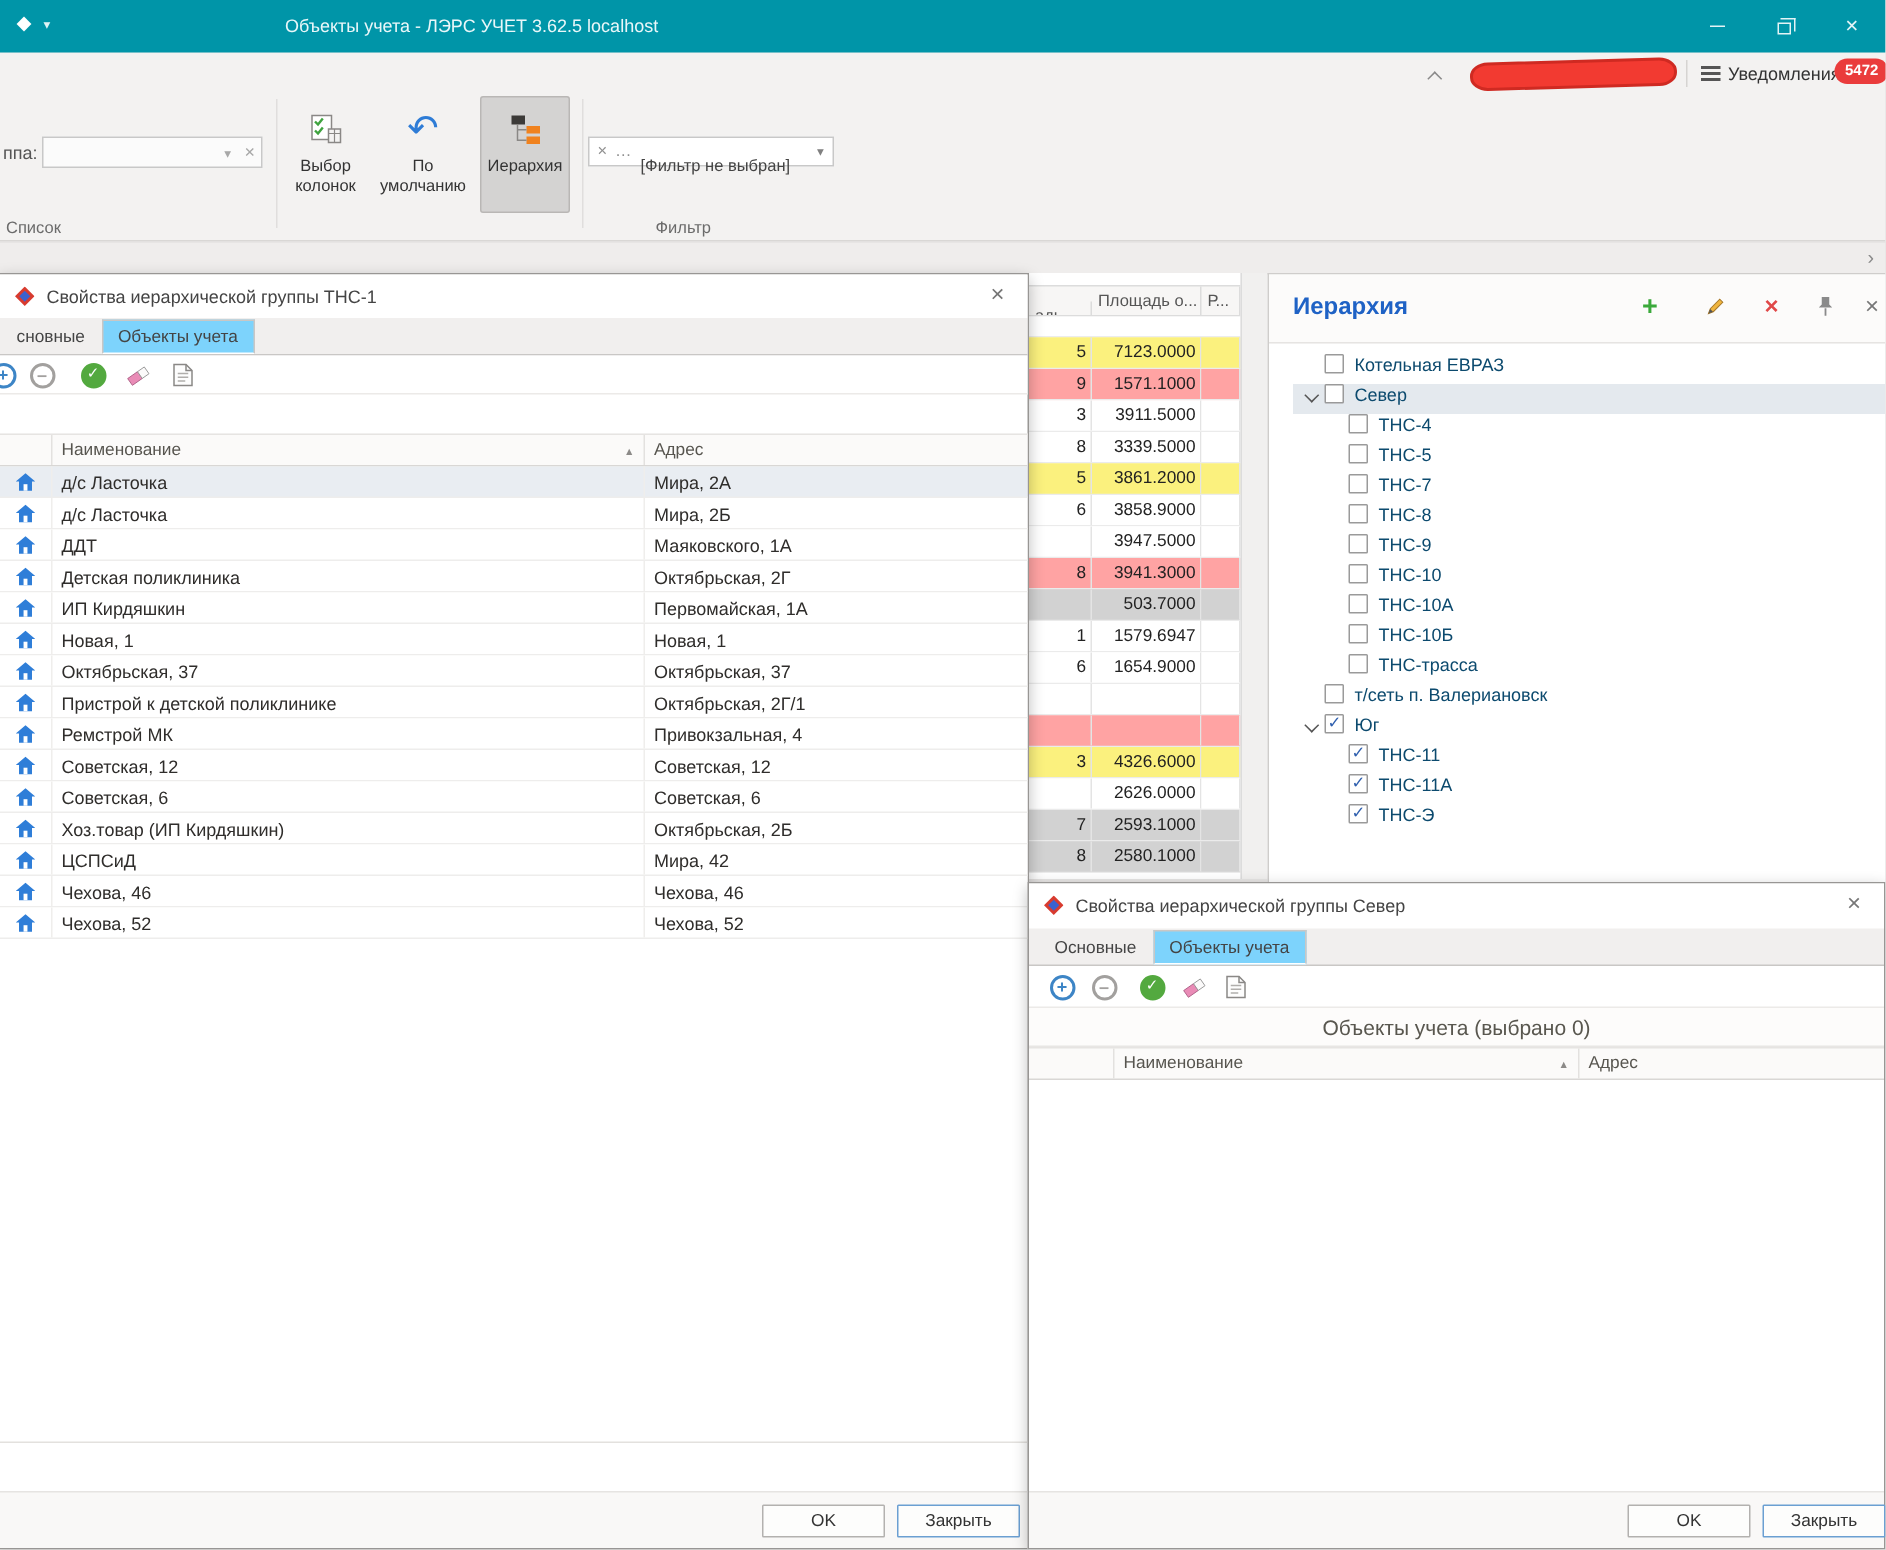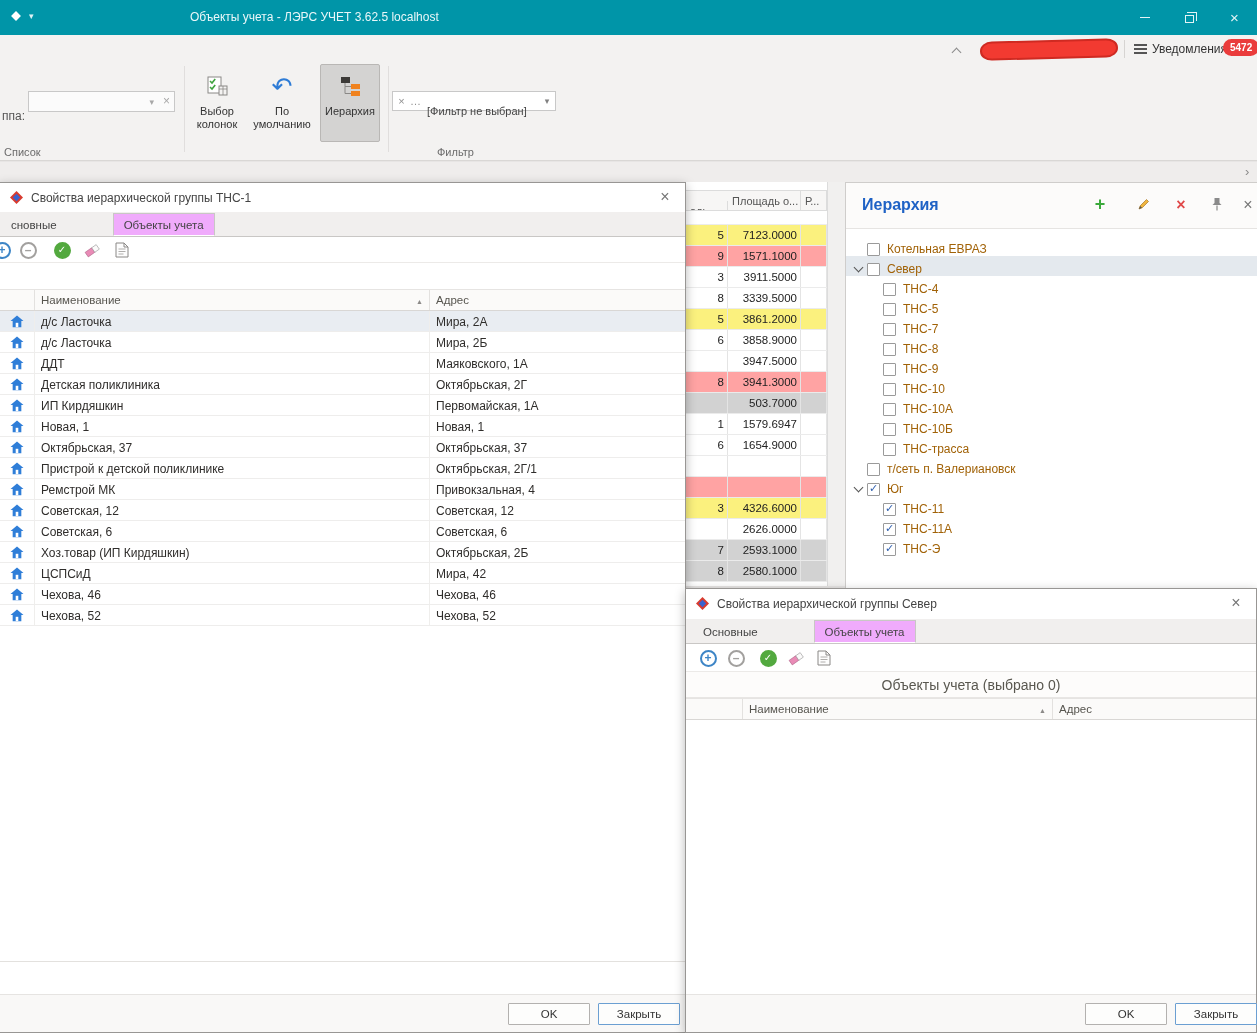--- a/index.html
+++ b/index.html
@@ -25,21 +25,21 @@
   
   #ribbon-bg { left:0; top:35px; width:1257px; height:126px; background:#f3f2f1; border-bottom:1px solid #d9d7d5; }
   #collapse-chevron { left:952px; top:46px; width:12px; height:10px; }
   #collapse-chevron::before { content:""; position:absolute; left:1px; top:3px; width:6px; height:6px; border-left:1.5px solid #8a8a8a; border-top:1.5px solid #8a8a8a; transform:rotate(45deg); }
   #redaction-blob { left:980px; top:40px; width:138px; height:19px; background:#f23a31; border:2px solid #cf2a22; border-radius:12px / 9px; transform:rotate(-1.6deg); }
   #notif-divider { left:1124px; top:40px; width:1px; height:18px; background:#d6d4d2; }
   #notif-icon { left:1134px; top:44px; width:13px; height:2px; background:#555; box-shadow:0 4px 0 #555, 0 8px 0 #555; }
   #notif-label { left:1152px; top:42px; font-size:12px; color:#333; }
   #notif-badge { left:1223px; top:39px; background:#ea3c3c; color:#fff; font-size:10px; font-weight:bold; padding:3px 7px; border-radius:9px; }
 
-  #group-combo-label { left:2px; top:109px; font-size:12px; color:#555; }
+  #group-combo-label { left:2px; top:95px; font-size:12px; color:#555; }
   #group-combo { left:28px; top:91px; width:147px; height:21px; background:#fbfbfb; border:1px solid #c8c8c8; }
   #group-combo .arrow { position:absolute; right:20px; top:5px; color:#a8a8a8; font-size:9px; }
   #group-combo .clear { position:absolute; right:4px; top:2px; color:#a8a8a8; font-size:12px; }
 
   .ribbon-sep { top:66px; width:1px; height:86px; background:#e0dedd; position:absolute; }
   #sep1 { left:184px; } #sep2 { left:388px; }
 
   .ribbon-btn { position:absolute; top:64px; height:78px; display:flex; flex-direction:column; align-items:center; padding-top:7px; font-size:11px; color:#333; text-align:center; line-height:13px; }
   .ribbon-btn .ric { height:30px; display:flex; align-items:center; justify-content:center; margin-bottom:4px; }
   #btn-columns { left:190px; width:54px; }
@@ -80,42 +80,42 @@
   #hier-header { position:absolute; left:0; top:0; width:100%; height:46px; background:#fcfbfa; border-bottom:1px solid #e6e4e2; }
   #hier-title { position:absolute; left:16px; top:13px; font-size:16px; color:#1f62c5; font-weight:600; }
   .hier-tool { position:absolute; top:12px; width:24px; height:21px; text-align:center; }
   #hier-add { left:242px; color:#3ba93b; font-size:18px; font-weight:bold; line-height:19px; }
   #hier-edit { left:286px; padding-top:2px; }
   #hier-delete { left:323px; color:#e04848; font-size:16px; font-weight:bold; line-height:19px; }
   #hier-pin { left:359px; padding-top:2px; }
   #hier-close { left:390px; color:#777; font-size:16px; line-height:19px; }
 
   #hier-tree { position:absolute; left:0; top:53px; width:100%; }
-  .tree-item { display:flex; align-items:flex-end; height:20px; font-size:12px; color:#a16207; }
+  .tree-item { display:flex; align-items:flex-start; height:20px; font-size:12px; color:#0c4a6e;margin-left:16px; }
   .tree-item.lvl0 { padding-left:5px; }
   .tree-item.lvl1 { padding-left:21px; }
   .tree-item .exp { width:16px; height:16px; position:relative; visibility:hidden; flex:none; }
   .tree-item.expanded .exp { visibility:visible; }
   .tree-item .exp::before { content:""; position:absolute; left:4px; top:4px; width:6px; height:6px; border-right:1.3px solid #555; border-bottom:1.3px solid #555; transform:rotate(45deg); }
   .tree-item .cb { width:13px; height:13px; border:1px solid #9a9a9a; border-radius:1px; background:#fff; margin-right:7px; position:relative; flex:none; }
   .tree-item.checked .cb::after { content:"✓"; position:absolute; left:1px; top:-2px; font-size:11px; color:#2f5fae; font-weight:bold; }
   .tree-item.selected { background:#e4e9ee; }
 
   
   .dialog { position:absolute; background:#fff; border:1px solid #98а694; border:1px solid #989694; box-shadow:0 3px 10px rgba(0,0,0,0.28); }
   #dialog1 { left:-1px; top:182px; width:687px; height:851px; z-index:3; }
   #dialog2 { left:685px; top:588px; width:572px; height:445px; z-index:4; }
 
   .dlg-title { position:absolute; left:0; top:0; right:0; height:29px; display:flex; align-items:center; padding-left:10px; gap:8px; font-size:12px; color:#444; background:#fff; }
   .dlg-close { position:absolute; right:10px; top:5px; font-size:16px; color:#777; width:20px; text-align:center; }
 
   .tabstrip { position:absolute; left:0; right:0; height:25px; border-bottom:1px solid #c9c7c5; background:#f1efee; display:flex; align-items:flex-end; }
   #d1-tabs { top:29px; } #d2-tabs { top:30px; padding-left:6px; }
   .tab { height:23px; padding:5px 10px 0; font-size:11.5px; color:#444; border:1px solid transparent; white-space:nowrap; }
-  .tab.active { background:#f0abfc; border-color:#c9c7c5; border-bottom-color:#fff;margin-left:45px; }
+  .tab.active { background:#7dd3fc; border-color:#c9c7c5; border-bottom-color:#fff; }
 
   .tool-ic { position:absolute; top:3px; width:20px; height:20px; display:flex; align-items:center; justify-content:center; }
   .circ { width:17px; height:17px; border-radius:50%; border:2px solid; display:flex; align-items:center; justify-content:center; font-size:12px; font-weight:bold; line-height:1; }
   .circ.blue { border-color:#3d85c6; color:#3d85c6; }
   .circ.gray { border-color:#a2a09e; color:#a2a09e; }
   .circ.green { background:#53a93f; border-color:#53a93f; color:#fff; font-size:10px; }
   #d1-toolbar { position:absolute; left:0; top:54px; right:0; height:26px; border-bottom:1px solid #eceae8; background:#fff; }
   #d2-toolbar { position:absolute; left:0; top:55px; right:0; height:28px; border-bottom:1px solid #eceae8; background:#fff; }
 
   .grid-caption { position:absolute; left:0; right:0; height:26px; text-align:center; font-size:14px; color:#59574f; padding-top:5px; background:#fdfcfb; border-bottom:1px solid #e8e6e4; }

